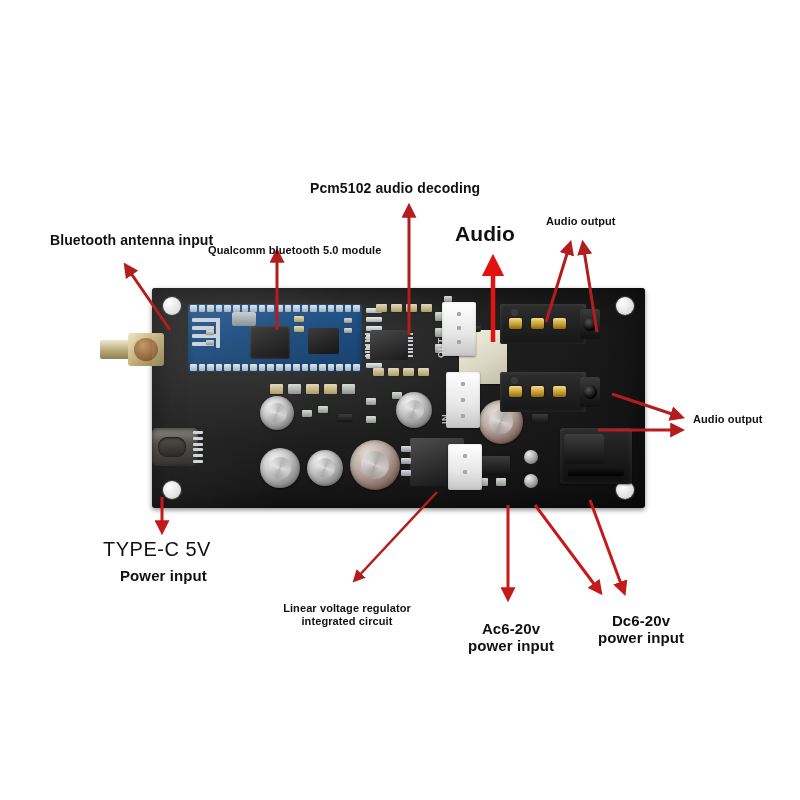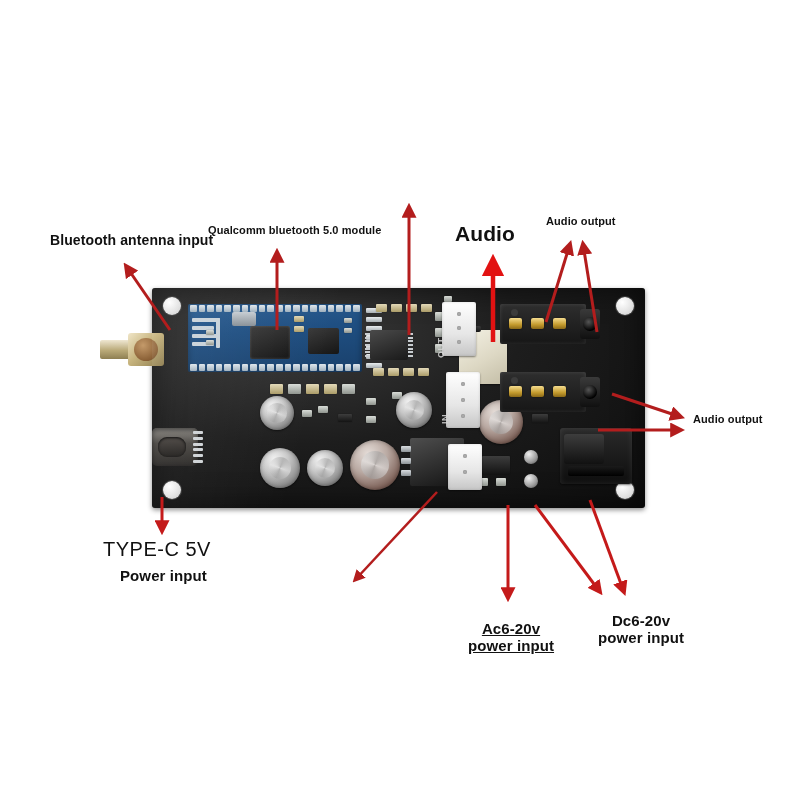--- a/index.html
+++ b/index.html
@@ -383,36 +383,41 @@
     <line x1="437" y1="492" x2="355" y2="580" stroke="#b31d1d" stroke-width="2.5" marker-end="url(#hd)"></line>
 
     <line x1="508" y1="505" x2="508" y2="598" stroke="#c41a1a" stroke-width="3" marker-end="url(#hdc)"></line>
 
     <line x1="535" y1="505" x2="600" y2="592" stroke="#c41a1a" stroke-width="3" marker-end="url(#hdc)"></line>
     <line x1="590" y1="500" x2="624" y2="592" stroke="#c41a1a" stroke-width="3" marker-end="url(#hdc)"></line>
   </svg>
 
   <div class="lbl" style="left:50px;top:232px;font-size:14px;">Bluetooth antenna input</div>
 
-  <div class="lbl" style="left:208px;top:224px;font-size:11px;">Qualcomm bluetooth 5.0 module</div>
-
+  <div class="lbl" style="left:208px;top:244px;font-size:11px;">Qualcomm bluetooth 5.0 module</div>
+
+  <div class="lbl" style="left:310px;top:180px;font-size:14px;">Pcm5102 audio decoding</div>
 
   <div class="lbl" style="left:455px;top:222px;font-size:21px;">Audio</div>
 
   <div class="lbl" style="left:546px;top:215px;font-size:11px;">Audio output</div>
 
   <div class="lbl" style="left:693px;top:413px;font-size:11px;">Audio output</div>
 
   <div>
     <div class="lbl thin" style="left:103px;top:538px;font-size:20px;letter-spacing:.5px;">TYPE-C 5V</div>
     <div class="lbl" style="left:120px;top:567px;font-size:15px;">Power input</div>
   </div>
 
-
-  <div class="lbl ctr" style="left:440px;top:620px;font-size:15px;width:142px;text-decoration:underline;">
+  <div class="lbl ctr" style="left:272px;top:602px;font-size:11px;width:150px;">
+    <div>Linear voltage regulator</div>
+    <div>integrated circuit</div>
+  </div>
+
+  <div class="lbl ctr" style="left:440px;top:620px;font-size:15px;width:142px;">
     <div>Ac6-20v</div>
     <div>power input</div>
   </div>
 
   <div class="lbl ctr" style="left:570px;top:612px;font-size:15px;width:142px;">
     <div>Dc6-20v</div>
     <div>power input</div>
   </div>
 
 </div>

